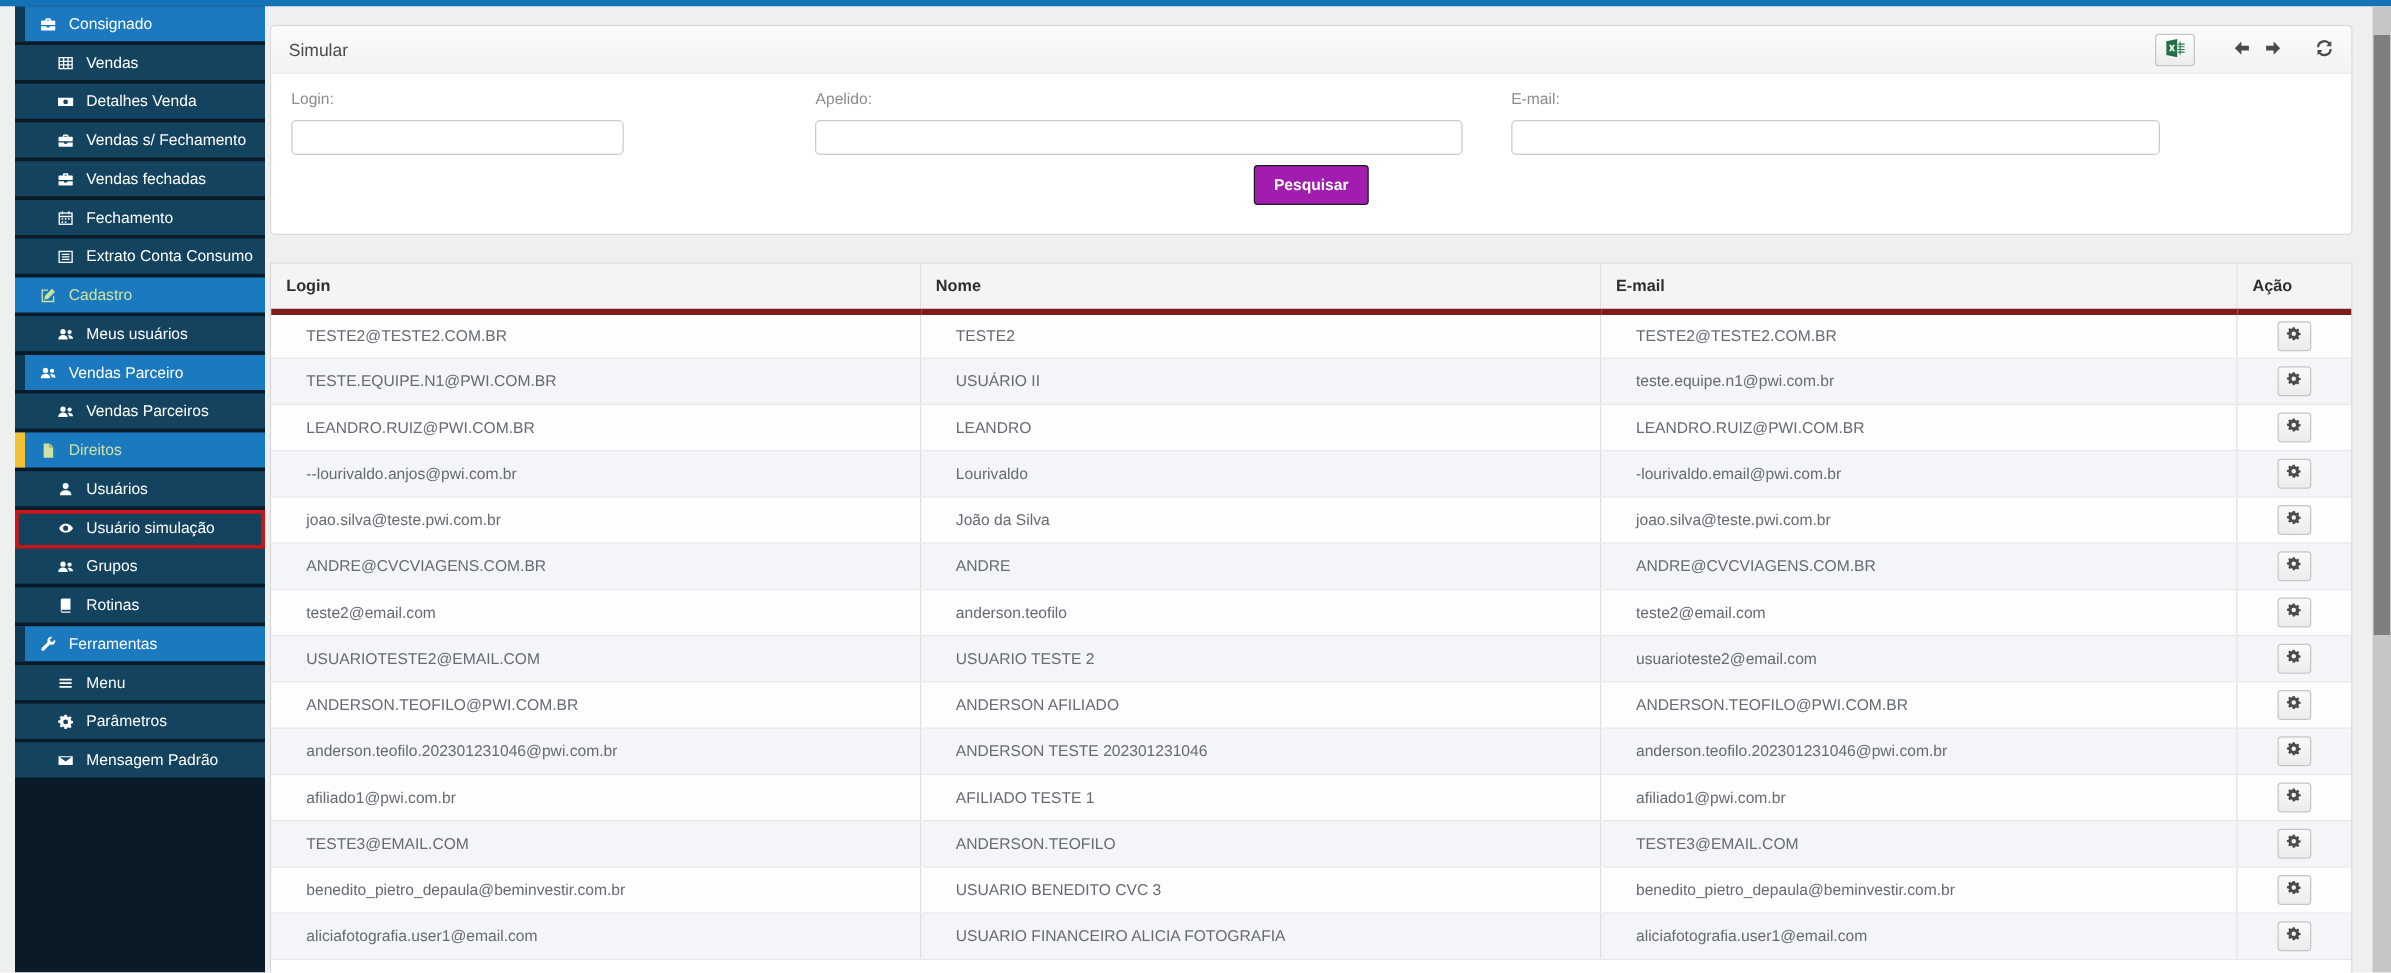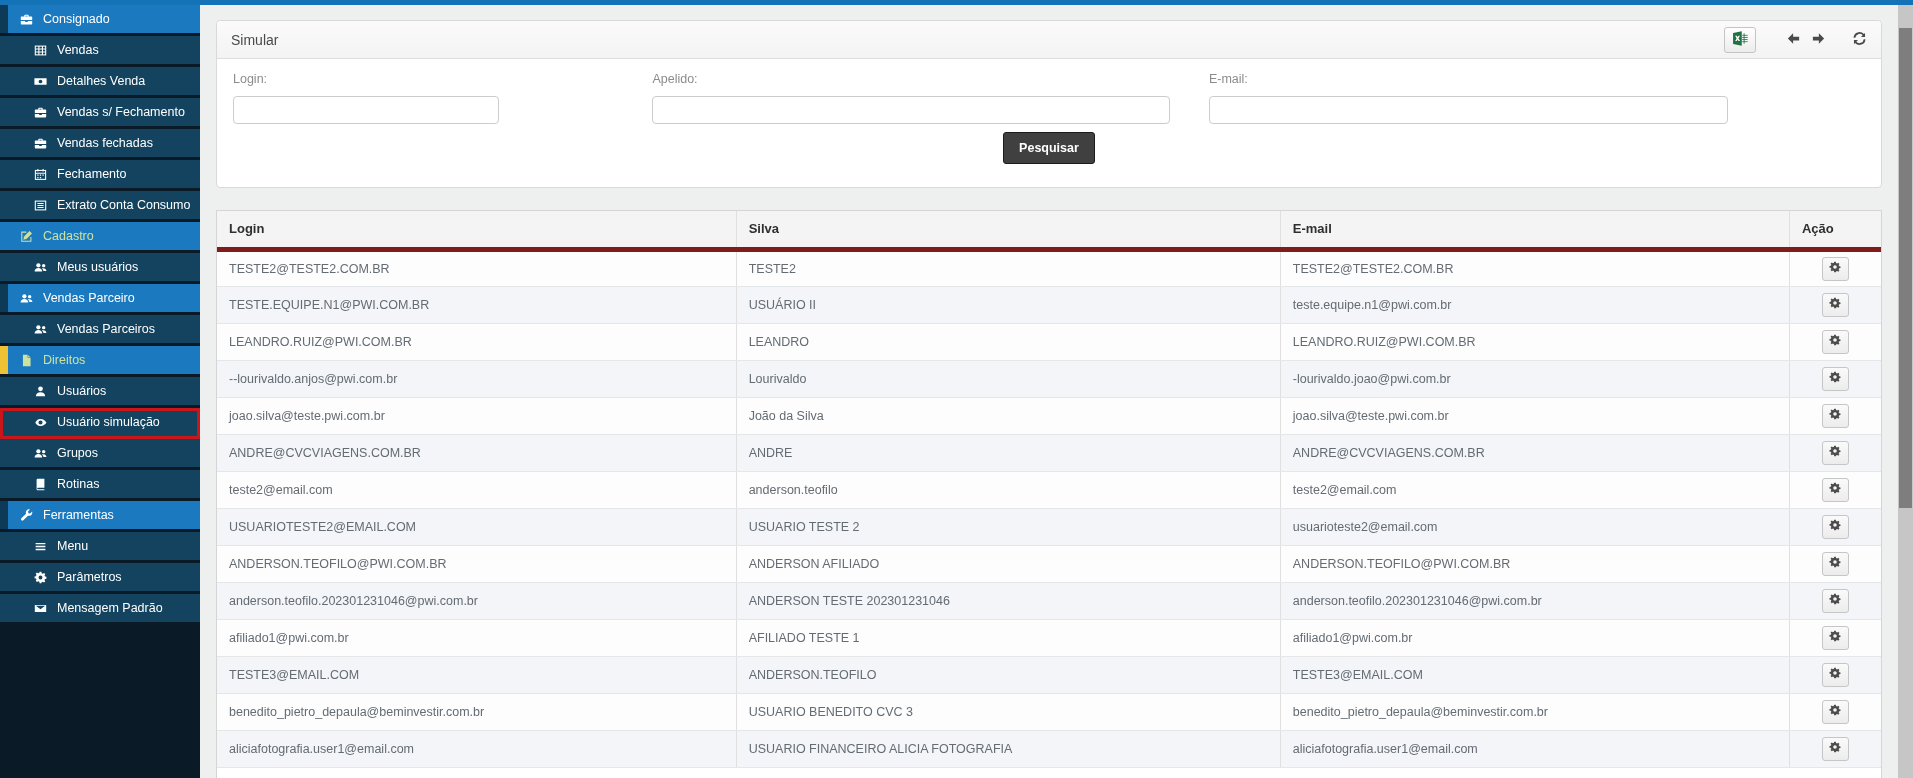--- a/index.html
+++ b/index.html
@@ -6,21 +6,21 @@
   body{
     width:1913px;height:778px;overflow:hidden;position:relative;
     background:#eef0f0;
     font-family:"Liberation Sans","DejaVu Sans",sans-serif;
     -webkit-font-smoothing:antialiased;
   }
   
   .topbar{position:absolute;top:0;left:0;width:100%;height:5px;background:#1472b7;z-index:5;}
 
   
-  .sidebar{position:absolute;top:5px;left:0;width:200px;bottom:0;background:#0a1a26;overflow:hidden;z-index:4;}
+  .sidebar{position:absolute;top:5px;left:12px;width:200px;bottom:0;background:#0a1a26;overflow:hidden;z-index:4;}
   .side-item{
     height:31px;display:flex;align-items:center;gap:9px;
     border-bottom:3px solid #0a1a26;background:#13435f;color:#fff;
     font-size:12.5px;padding-left:33px;cursor:pointer;position:relative;box-sizing:border-box;
   }
   .side-item.section{background:#1b79c0;padding-left:19px;}
   .side-item .icon{display:inline-flex;width:15px;justify-content:center;flex:0 0 15px;}
   .side-item .icon svg{width:13px;height:13px;}
   .side-item.marker-dark::before{content:'';position:absolute;left:0;top:0;bottom:0;width:8px;background:#0d3a57;}
   .side-item.marker-yellow::before{content:'';position:absolute;left:0;top:0;bottom:0;width:8px;background:#efc236;}
@@ -45,30 +45,30 @@
 
   .panel-body{padding:13px 16px 0;}
   .form-row{display:flex;}
   .fg label{display:block;font-size:12.5px;color:#8c8c8c;margin-bottom:10px;}
   .fg input{width:100%;height:28px;box-sizing:border-box;border:1px solid #ccc;border-radius:4px;
     padding:0 8px;font-size:13px;color:#555;background:#fff;}
   .fg-login{width:16.3%;margin-right:9.4%;}
   .fg-apelido{width:31.7%;margin-right:2.4%;}
   .fg-email{width:31.8%;}
   .btn-row{text-align:center;margin-top:8px;}
-  .btn-dark{background:#404040;color:#fff;font-weight:bold;font-size:12.5px;border:1px solid #1c1c1c;
+  .btn-dark{background:#a21caf;color:#fff;font-weight:bold;font-size:12.5px;border:1px solid #1c1c1c;
     border-radius:3px;padding:8px 15px;cursor:pointer;font-family:inherit;}
 
   
   .table-wrap{margin-top:22px;background:#fff;border:1px solid #d5d5d5;}
   table{width:100%;border-collapse:collapse;font-size:12.5px;color:#646b73;table-layout:fixed;}
   thead th{height:38px;background:#f4f4f4;color:#2f2f2f;font-weight:bold;text-align:left;
     padding:0 12px;border-bottom:5px solid #7f1d1d;font-size:13px;box-sizing:border-box;}
   th + th, td + td{border-left:1px solid #e0e0e0;}
-  tbody td{height:37px;padding:0 12px;border-bottom:1px solid #e4e6e8;overflow:hidden;
+  tbody td{height:37px;padding:0 28px;border-bottom:1px solid #e4e6e8;overflow:hidden;
     white-space:nowrap;text-overflow:ellipsis;box-sizing:border-box;background:#fdfdfd;}
   tbody tr:nth-child(even) td{background:#f3f5f8;}
   td.action{text-align:center;padding:0 4px;}
   .gear-btn{width:27px;height:24px;border:1px solid #c6c6c6;border-radius:3px;
     background:linear-gradient(#fafafa,#ececec);display:inline-flex;align-items:center;justify-content:center;
     color:#4c4c4c;cursor:pointer;vertical-align:middle;}
   .gear-btn svg{width:12px;height:12px;}
   tr.stub td{background:#fff;border-bottom:none;}
 
   
@@ -327,21 +327,21 @@
     <table>
       <colgroup>
         <col style="width:31.2%">
           <col style="width:32.7%">
           <col style="width:30.6%">
           <col style="width:5.5%">
       </colgroup>
       <thead>
         <tr>
           <th>Login</th>
-          <th>Silva</th>
+          <th>Nome</th>
           <th>E-mail</th>
           <th>Ação</th>
         </tr>
       </thead>
       <tbody id="table-body">
           <tr>
             <td>TESTE2@TESTE2.COM.BR</td>
             <td>TESTE2</td>
             <td>TESTE2@TESTE2.COM.BR</td>
             <td class="action"><button class="gear-btn">
@@ -366,21 +366,21 @@
             <td>LEANDRO.RUIZ@PWI.COM.BR</td>
             <td class="action"><button class="gear-btn">
                 <span class="icon"><svg viewBox="0 0 16 16" fill="currentColor" aria-hidden="true">
                     <path fill-rule="evenodd" d="M6.9 1h2.2l.3 1.7c.5.2 1 .4 1.4.7l1.6-1 1.5 1.5-1 1.6c.3.4.5.9.7 1.4l1.7.3v2.2l-1.7.3c-.2.5-.4 1-.7 1.4l1 1.6-1.5 1.5-1.6-1c-.4.3-.9.5-1.4.7L9.1 15H6.9l-.3-1.7c-.5-.2-1-.4-1.4-.7l-1.6 1-1.5-1.5 1-1.6c-.3-.4-.5-.9-.7-1.4L.7 8.9V6.7l1.7-.3c.2-.5.4-1 .7-1.4l-1-1.6 1.5-1.5 1.6 1c.4-.3.9-.5 1.4-.7L6.9 1zM8 5.6A2.4 2.4 0 108 10.4 2.4 2.4 0 008 5.6z"></path>
                   </svg></span>
               </button></td>
           </tr>
           <tr>
             <td>--lourivaldo.anjos@pwi.com.br</td>
             <td>Lourivaldo</td>
-            <td>-lourivaldo.joao@pwi.com.br</td>
+            <td>-lourivaldo.email@pwi.com.br</td>
             <td class="action"><button class="gear-btn">
                 <span class="icon"><svg viewBox="0 0 16 16" fill="currentColor" aria-hidden="true">
                     <path fill-rule="evenodd" d="M6.9 1h2.2l.3 1.7c.5.2 1 .4 1.4.7l1.6-1 1.5 1.5-1 1.6c.3.4.5.9.7 1.4l1.7.3v2.2l-1.7.3c-.2.5-.4 1-.7 1.4l1 1.6-1.5 1.5-1.6-1c-.4.3-.9.5-1.4.7L9.1 15H6.9l-.3-1.7c-.5-.2-1-.4-1.4-.7l-1.6 1-1.5-1.5 1-1.6c-.3-.4-.5-.9-.7-1.4L.7 8.9V6.7l1.7-.3c.2-.5.4-1 .7-1.4l-1-1.6 1.5-1.5 1.6 1c.4-.3.9-.5 1.4-.7L6.9 1zM8 5.6A2.4 2.4 0 108 10.4 2.4 2.4 0 008 5.6z"></path>
                   </svg></span>
               </button></td>
           </tr>
           <tr>
             <td>joao.silva@teste.pwi.com.br</td>
             <td>João da Silva</td>
             <td>joao.silva@teste.pwi.com.br</td>

